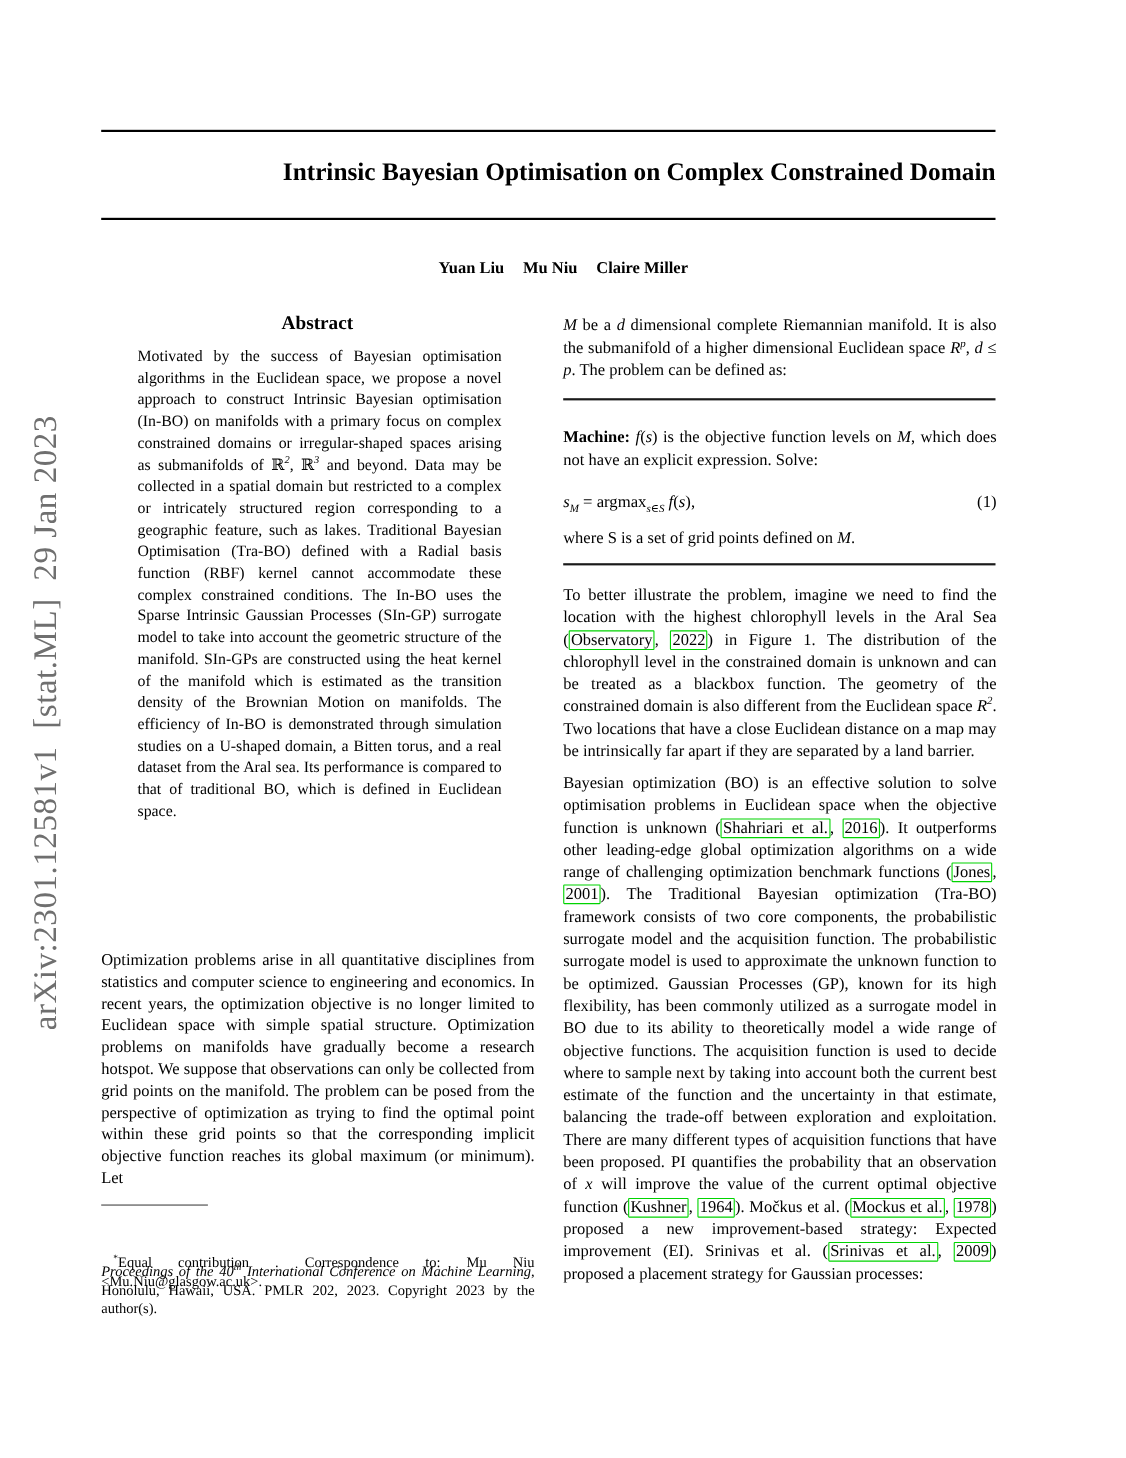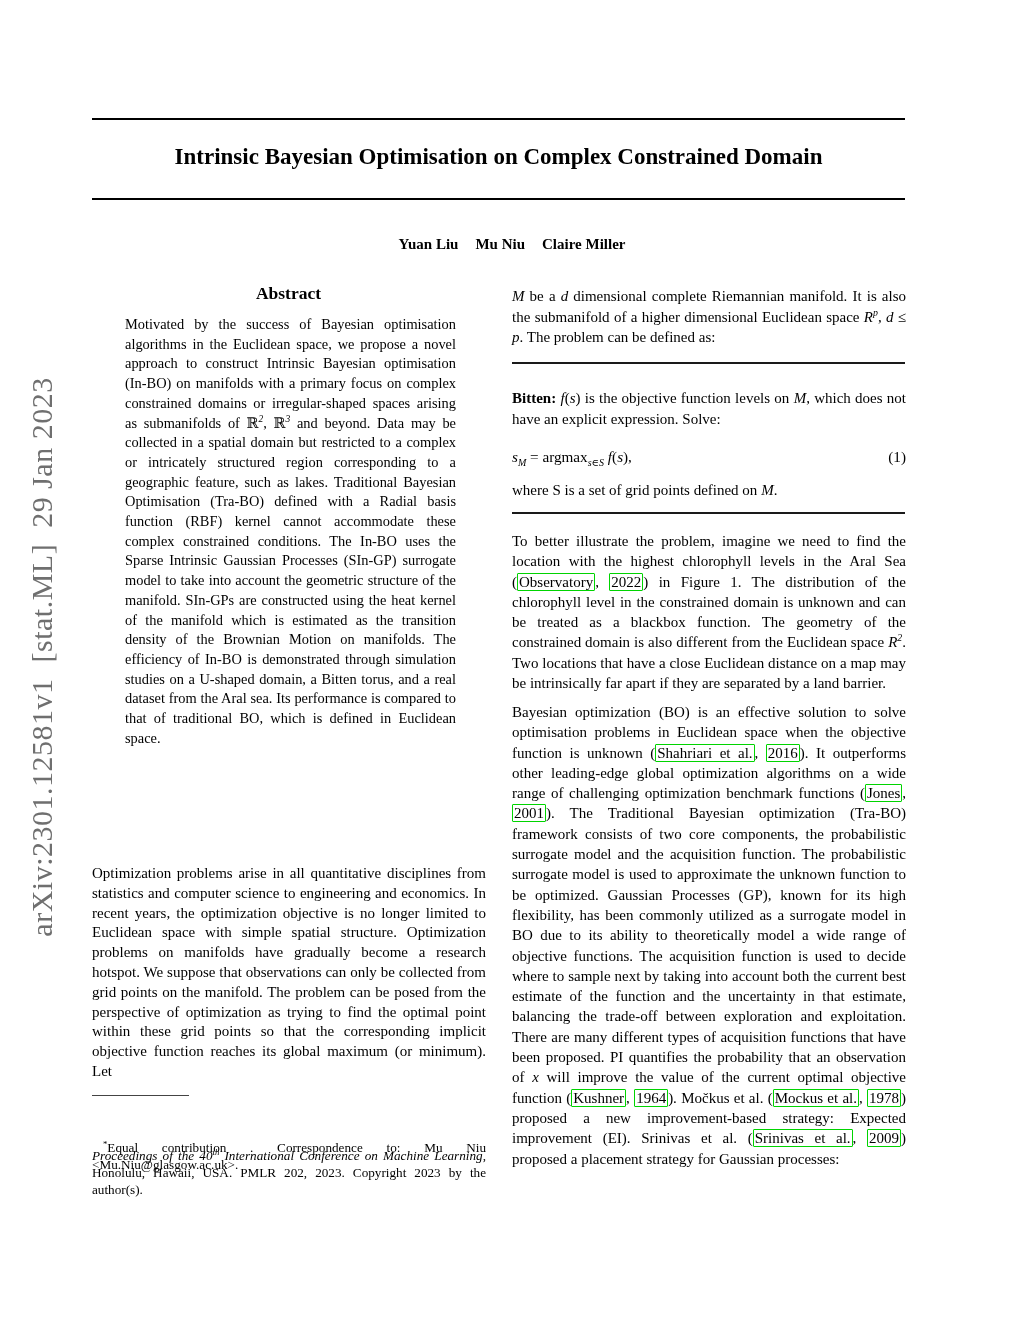--- a/index.html
+++ b/index.html
@@ -24,21 +24,21 @@
     font-size: 30px;
     letter-spacing: 0.5px;
     color: #6f6f6f;
     white-space: pre;
   }
   .hrule { position: absolute; left: 92px; width: 813px; background: #000; }
   .rule-top { top: 118px; height: 2px; }
   .rule-title-bottom { top: 198px; height: 2px; }
   .paper-title {
     position: absolute; left: 92px; top: 144px; width: 813px;
-    text-align: center; font-weight: bold; font-size: 23px;
+    text-align: right; font-weight: bold; font-size: 23px;
   }
   .authors {
     position: absolute; left: 0; top: 236px; width: 1024px;
     display: flex; justify-content: center; gap: 17px;
     font-weight: bold; font-size: 15px;
   }
   .abstract-heading {
     position: absolute; left: 92px; top: 283px; width: 393px;
     text-align: center; font-weight: bold; font-size: 17.5px;
   }
@@ -126,21 +126,21 @@
   <div class="intro-body"><span class="seg-plain">Optimization problems arise in all quantitative disciplines from statistics and computer science to engineering and economics.  In recent years, the optimization objective is no longer limited to Euclidean space with simple spatial structure.   Optimization problems on manifolds have gradually become a research hotspot.  We suppose that observations can only be collected from grid points on the manifold. The problem can be posed from the perspective of optimization as trying to find the optimal point within these grid points so that the corresponding implicit objective function reaches its global maximum (or minimum). Let</span></div>
 
   <div class="footnote-rule"></div>
   <div class="footnote-1"><span class="seg-sup">*</span><span class="seg-plain">Equal contribution .    Correspondence to:   Mu Niu &lt;Mu.Niu@glasgow.ac.uk&gt;.</span></div>
   <div class="footnote-2"><span class="seg-italic">Proceedings of the 40</span><span class="seg-isup">th</span><span class="seg-italic"> International Conference on Machine Learning</span><span class="seg-plain">, Honolulu, Hawaii, USA. PMLR 202, 2023. Copyright 2023 by the author(s).</span></div>
 
   <div class="rcol r-para-manifold"><span class="seg-math">M</span><span class="seg-plain"> be a </span><span class="seg-math">d</span><span class="seg-plain"> dimensional complete Riemannian manifold. It is also the submanifold of a higher dimensional Euclidean space </span><span class="seg-math">R</span><span class="seg-msup">p</span><span class="seg-plain">, </span><span class="seg-math">d</span><span class="seg-plain"> ≤ </span><span class="seg-math">p</span><span class="seg-plain">. The problem can be defined as:</span></div>
 
   <div class="r-rule r-rule-1"></div>
 
-  <div class="rcol r-define"><span class="seg-bold">Bitten:</span><span class="seg-plain">  </span><span class="seg-math">f</span><span class="seg-plain">(</span><span class="seg-math">s</span><span class="seg-plain">) is the objective function levels on </span><span class="seg-math">M</span><span class="seg-plain">, which does not have an explicit expression. Solve:</span></div>
+  <div class="rcol r-define"><span class="seg-bold">Machine:</span><span class="seg-plain">  </span><span class="seg-math">f</span><span class="seg-plain">(</span><span class="seg-math">s</span><span class="seg-plain">) is the objective function levels on </span><span class="seg-math">M</span><span class="seg-plain">, which does not have an explicit expression. Solve:</span></div>
 
   <div class="rcol r-eq-row">
     <span class="r-eq-center"><span class="seg-math">s</span><span class="seg-msub">M</span><span class="seg-plain"> = argmax</span><span class="seg-msub">s∈S</span><span class="seg-plain"> </span><span class="seg-math">f</span><span class="seg-plain">(</span><span class="seg-math">s</span><span class="seg-plain">),</span></span>
     <span class="r-eq-num">(1)</span>
   </div>
 
   <div class="rcol r-where"><span class="seg-plain">where S is a set of grid points defined on </span><span class="seg-math">M</span><span class="seg-plain">.</span></div>
 
   <div class="r-rule r-rule-2"></div>
 

